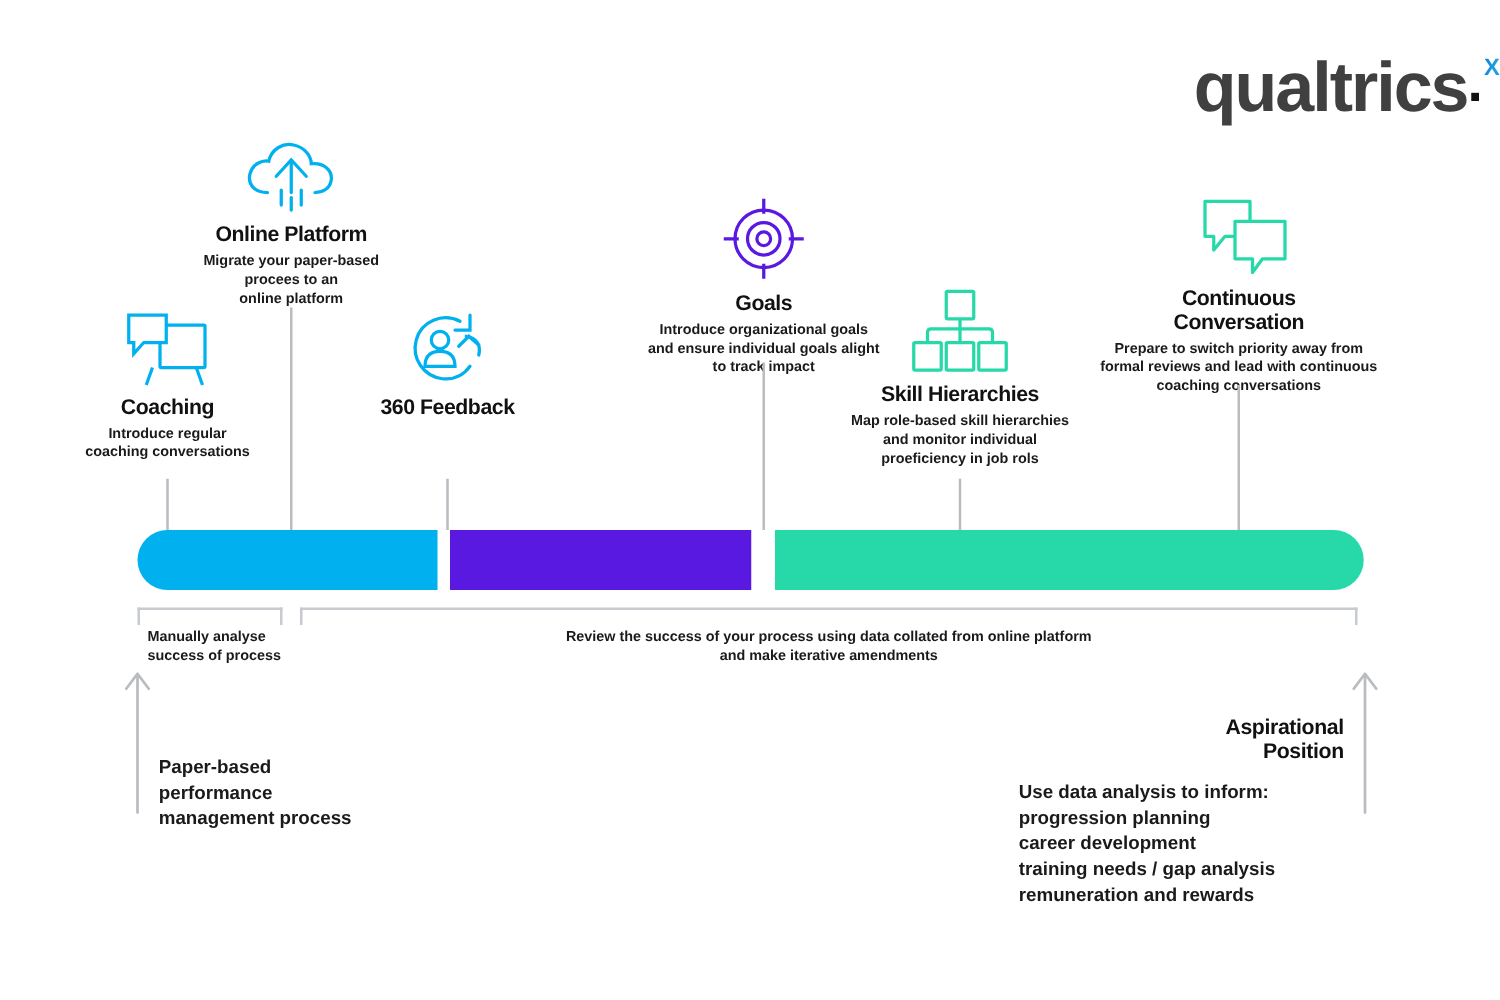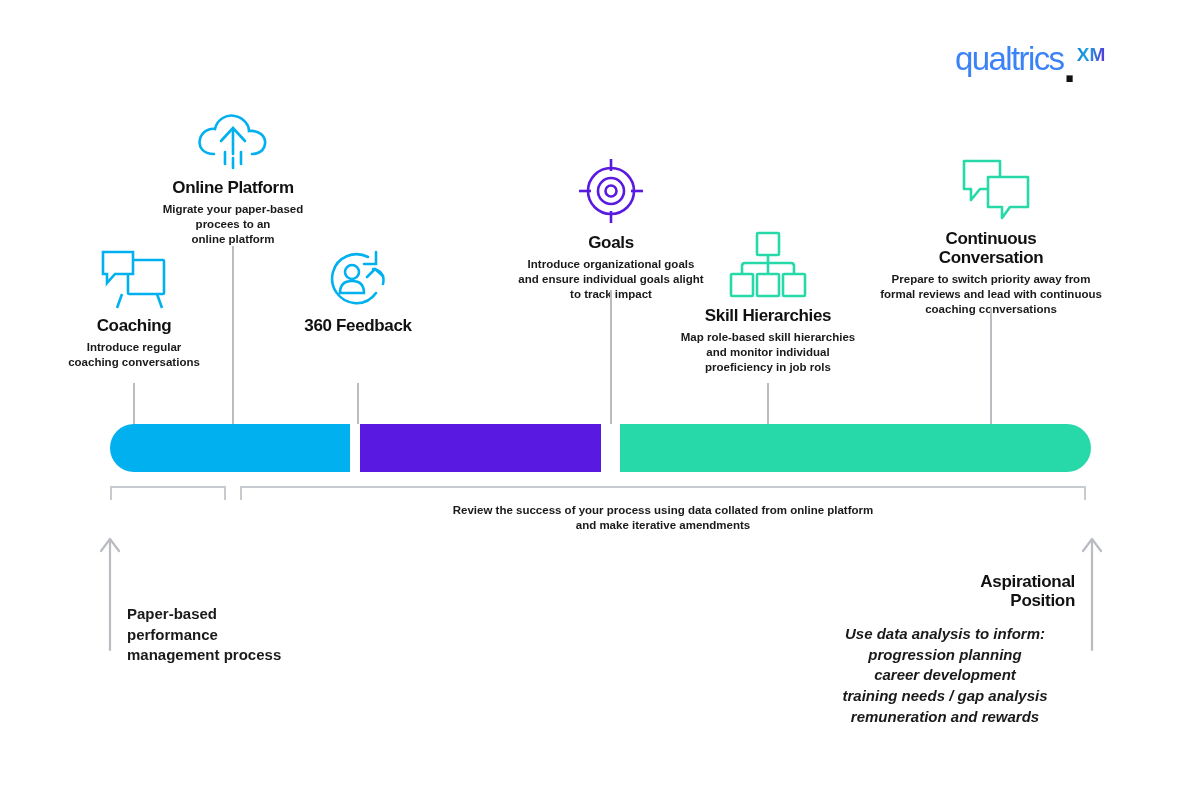--- a/index.html
+++ b/index.html
@@ -9,22 +9,22 @@
     font-family:"Liberation Sans", sans-serif;
     color:#111111;
     overflow:hidden;
     position:relative;
   }
   .stage{position:relative;width:1200px;height:800px;}
 
   
   .logo{position:absolute;left:955px;top:42px;display:flex;align-items:flex-start;}
   .logo-word{
-    font-size:33px;font-weight:400;letter-spacing:-1.6px;
-    color:#3b82f6;line-height:1;
+    font-size:56px;font-weight:700;letter-spacing:-1.6px;
+    color:#404040;line-height:1;
   }
   .logo-dot{font-size:44px;font-weight:700;color:#111;}
   .logo-xm{
     font-size:19px;font-weight:700;line-height:1;margin-top:3px;margin-left:1px;
     background:linear-gradient(100deg,#0b7fd4 0%,#1fa3e0 35%,#5b2fd6 100%);
     -webkit-background-clip:text;background-clip:text;color:transparent;
   }
 
   
   .ms{position:absolute;text-align:center;}
@@ -174,20 +174,22 @@
 
   <div class="bar-seg seg-blue" style="left:110px;width:240px;"></div>
   <div class="bar-seg seg-purple" style="left:360px;width:241px;"></div>
   <div class="bar-seg seg-green" style="left:620px;width:471px;"></div>
 
   <div class="bracket" style="left:110px;top:486px;width:116px;">
     <div class="top"></div>
       <div class="lt"></div>
       <div class="rt"></div>
   </div>
+  <div class="bracket-label" style="left:118px;top:503px;width:200px;text-align:left;white-space:pre-line;">Manually analyse
+success of process</div>
 
   <div class="bracket" style="left:240px;top:486px;width:846px;">
     <div class="top"></div>
       <div class="lt"></div>
       <div class="rt"></div>
   </div>
   <div class="bracket-label" style="left:240px;top:503px;width:846px;text-align:center;white-space:pre-line;">Review the success of your process using data collated from online platform
 and make iterative amendments</div>
 
   <div class="arrow" style="left:98px;top:534px;">
@@ -201,19 +203,19 @@
 management process</div>
 
   <div class="arrow" style="left:1080px;top:534px;">
     <svg width="24" height="118" viewBox="0 0 24 118" fill="none" stroke="#b9bcc0" stroke-width="2.2" stroke-linecap="round" stroke-linejoin="round">
       <line x1="12" y1="116" x2="12" y2="6"></line>
       <path d="M3 17 L12 5 L21 17"></path>
     </svg>
   </div>
   <div class="callout-title" style="left:815px;top:572px;width:260px;text-align:right;white-space:pre-line;">Aspirational
 Position</div>
-  <div class="callout-body" style="left:815px;top:624px;width:260px;text-align:center;white-space:pre-line;font-style:italic;">Use data analysis to inform:
+  <div class="callout-body" style="left:815px;top:624px;width:260px;text-align:left;white-space:pre-line;">Use data analysis to inform:
 progression planning
 career development
 training needs / gap analysis
 remuneration and rewards</div>
 
 </div>
 
 </body></html>

